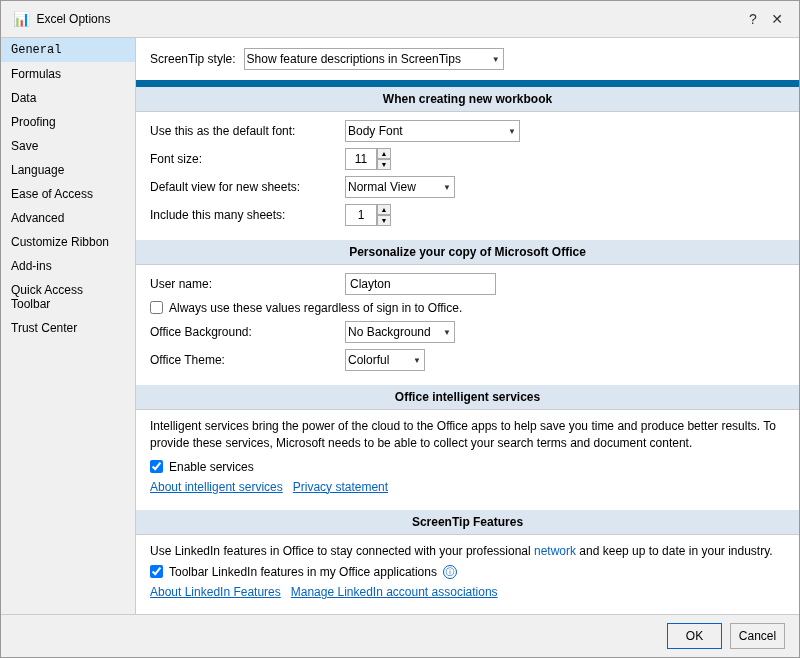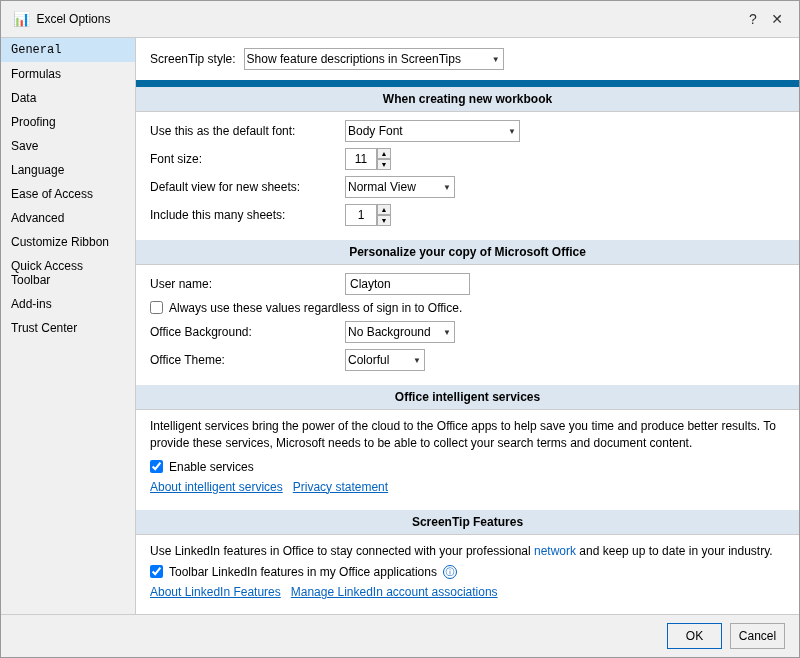--- a/index.html
+++ b/index.html
@@ -194,21 +194,21 @@
     .sheets-input {
       width: 32px;
       height: 22px;
       border: 1px solid #aaa;
       background: white;
       font-size: 12px;
       text-align: center;
     }
     
     .text-input {
-      width: 125px;
+      width: 151px;
       height: 22px;
       border: 1px solid #aaa;
       background: white;
       font-size: 12px;
       padding: 0 4px;
     }
     
     .checkbox-row {
       display: flex;
       align-items: flex-start;
@@ -331,22 +331,22 @@
     <div class="sidebar">
       <div class="sidebar-item active">General</div>
       <div class="sidebar-item">Formulas</div>
       <div class="sidebar-item">Data</div>
       <div class="sidebar-item">Proofing</div>
       <div class="sidebar-item">Save</div>
       <div class="sidebar-item">Language</div>
       <div class="sidebar-item">Ease of Access</div>
       <div class="sidebar-item">Advanced</div>
       <div class="sidebar-item">Customize Ribbon</div>
+      <div class="sidebar-item">Add-ins</div>
       <div class="sidebar-item">Quick Access Toolbar</div>
-      <div class="sidebar-item">Add-ins</div>
       <div class="sidebar-item">Trust Center</div>
     </div>
 
     <div class="main-scroll">
 
       <div class="screentip-row">
         <label>ScreenTip style:</label>
         <div class="select-wrapper">
           <select class="select-control font-select" style="width:260px;">
             <option>Show feature descriptions in ScreenTips</option>

